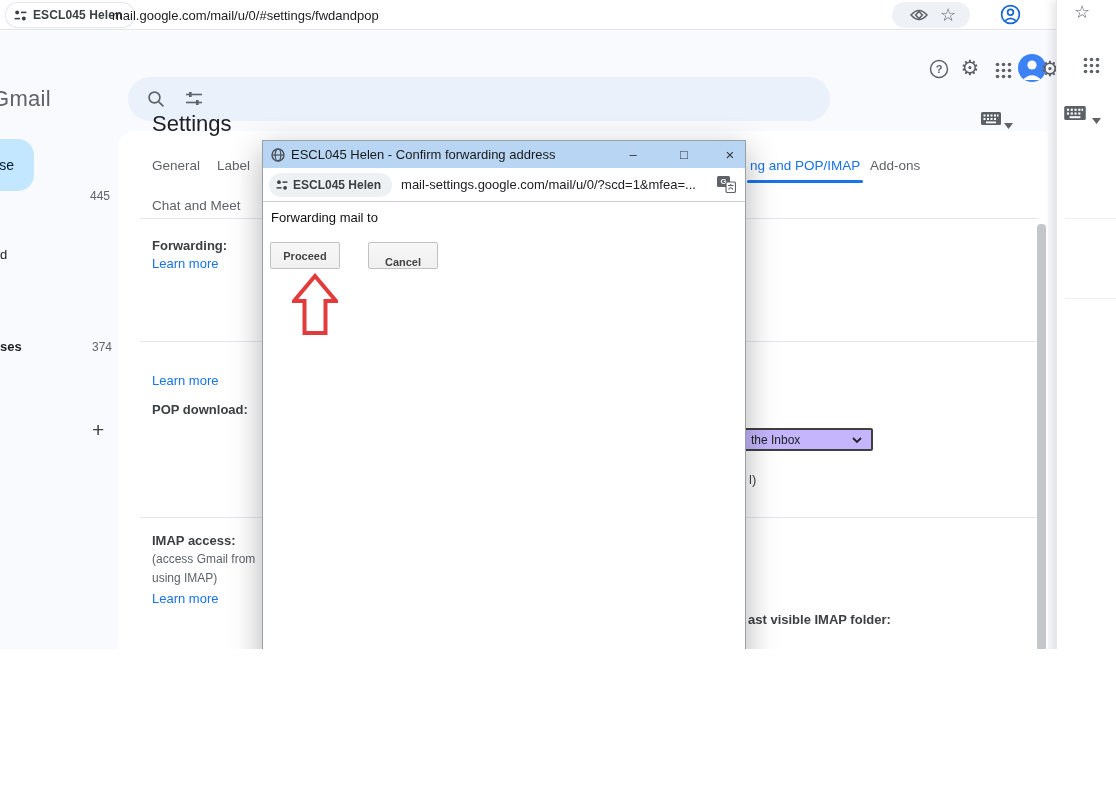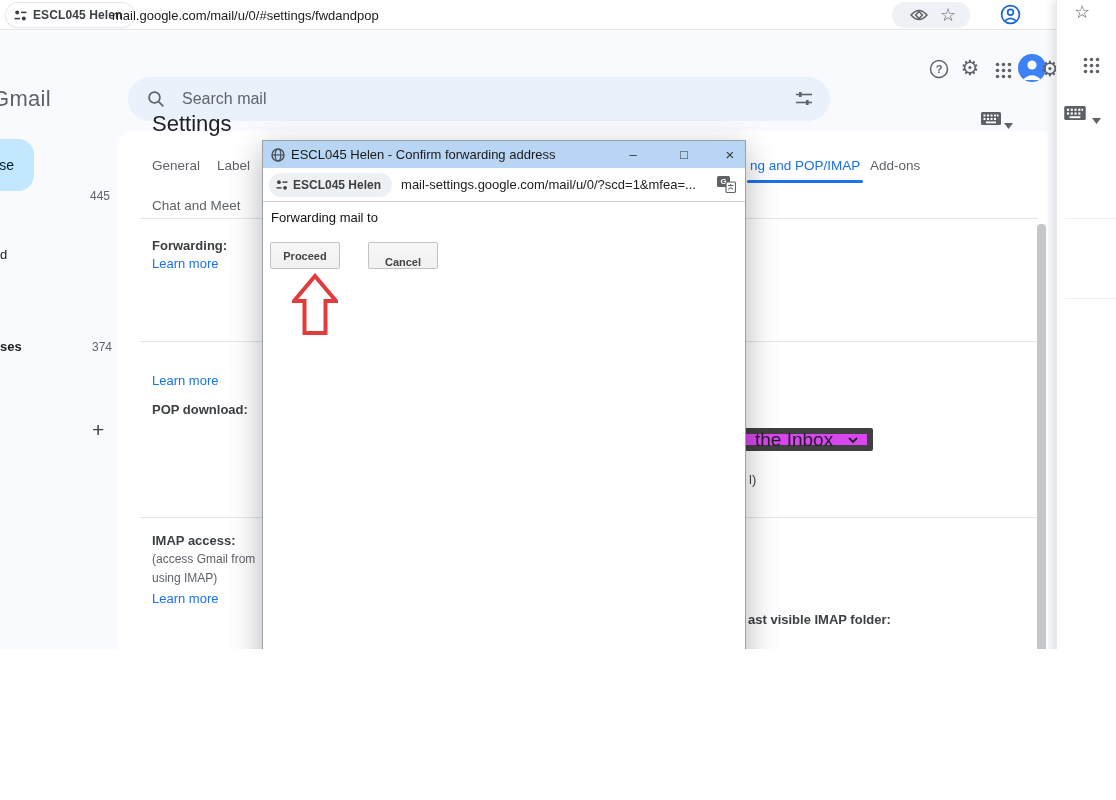--- a/index.html
+++ b/index.html
@@ -26,21 +26,21 @@
   .gmail-logo { position:absolute; left:-8px; top:55px; font-size:22px; color:#5f6368; letter-spacing:.3px; }
   .hdr-icon { position:absolute; width:24px; height:24px; display:flex; align-items:center; justify-content:center; color:#5f6368; }
 
   .divider { position:absolute; height:1px; background:#e3e6ea; }
   .link { color:#1a73e8; font-size:13px; }
   .boldlabel { font-weight:700; font-size:13px; color:#3c4043; }
   .graysub { font-size:12px; color:#5f6368; }
   .tab { font-size:13.5px; color:#5f6368; font-weight:500; }
   .tab.active { color:#1a73e8; }
 
-  .selectbox { position:absolute; background:#d946ef; border:6px solid #404040; border-radius:2px; display:flex; align-items:center; font-size:19px; color:#202124; }
+  .selectbox { position:absolute; background:#c4b5fd; border:2px solid #404040; border-radius:2px; display:flex; align-items:center; font-size:12px; color:#202124; }
 
   .count { font-size:12px; color:#5f6368; }
   .compose-chip { position:absolute; left:-30px; top:108px; width:64px; height:52px; background:#c2e7ff; border-radius:16px;
                   display:flex; align-items:center; justify-content:flex-end; padding-right:20px; font-size:14px; font-weight:500; color:#001d35; }
 
   .scrollbar { position:absolute; left:1037px; top:224px; width:9px; height:576px; background:#c4c7c9; border-radius:4px; }
 
   
   .win-strip { position:absolute; left:1056px; top:0; width:60px; height:800px; background:#fff;
                box-shadow:-4px 0 8px rgba(0,0,0,.10); border-left:1px solid #e6e8ea; }
@@ -94,21 +94,20 @@
   <div class="gmail-bg">
     <span class="gmail-logo">Gmail</span>
 
     <div class="search-pill">
       <div style="width:24px; height:24px; margin:0 14px 0 16px; display:flex; align-items:center; justify-content:center;">
         <svg width="18" height="18" viewBox="0 0 18 18">
           <circle cx="7.5" cy="7.5" r="5.4" fill="none" stroke="#5f6368" stroke-width="1.7"></circle>
           <line x1="11.8" y1="11.8" x2="16.4" y2="16.4" stroke="#5f6368" stroke-width="1.7"></line>
         </svg>
       </div>
-      <input type="text" placeholder="Search mail" style="">
       <div style="width:24px; height:24px; margin-right:14px; display:flex; align-items:center; justify-content:center;">
         <svg width="18" height="16" viewBox="0 0 18 16">
           <line x1="1" y1="3.5" x2="17" y2="3.5" stroke="#5f6368" stroke-width="1.6"></line>
           <rect x="4" y="1" width="2.6" height="5" fill="#5f6368"></rect>
           <line x1="1" y1="11.5" x2="17" y2="11.5" stroke="#5f6368" stroke-width="1.6"></line>
           <rect x="11" y="9" width="2.6" height="5" fill="#5f6368"></rect>
         </svg>
       </div>
     </div>
 

